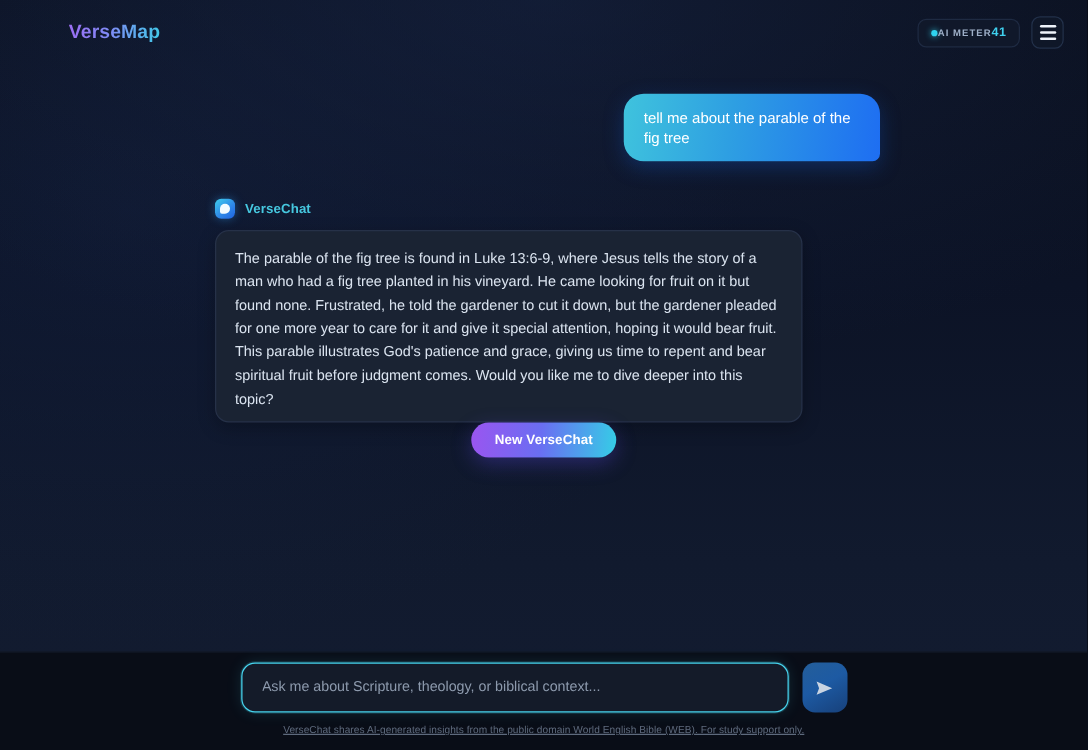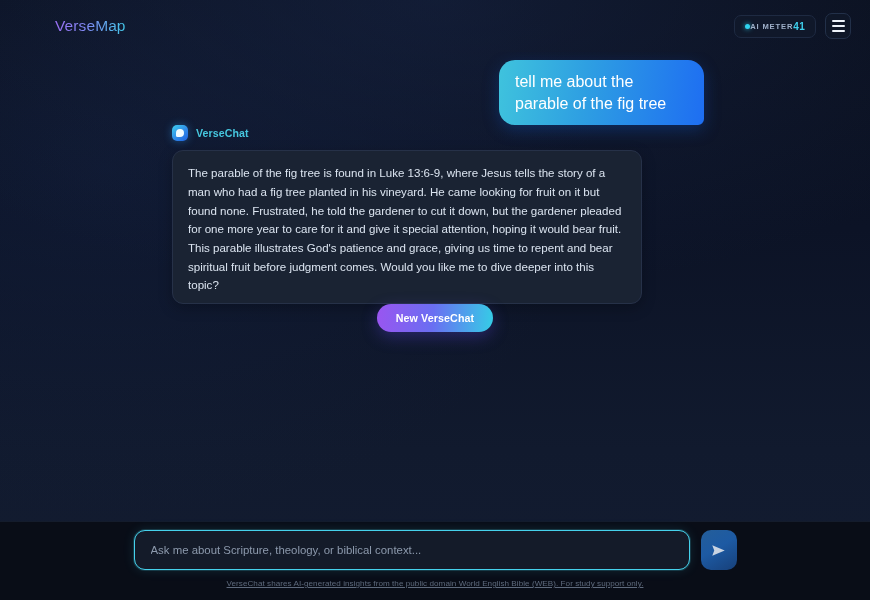--- a/index.html
+++ b/index.html
@@ -36,21 +36,21 @@
     flex: 0 0 52px;
     display: flex;
     align-items: center;
     justify-content: space-between;
     padding: 0 19px 0 55px;
     z-index: 5;
   }
 
   .brand {
     font-size: 15.5px;
-    font-weight: normal;
+    font-weight: bold;
     letter-spacing: 0.1px;
     background: linear-gradient(93deg, #9b6ef3 0%, #7f8bf5 45%, #41c9e8 100%);
     -webkit-background-clip: text;
     background-clip: text;
     color: transparent;
     -webkit-text-fill-color: transparent;
     user-select: none;
   }
 
   .header-right {
@@ -113,31 +113,32 @@
   
   .conversation {
     flex: 1 1 auto;
     position: relative;
     overflow: hidden;
     padding: 8px 0 0 0;
   }
 
   .msg-row { display: flex; width: 100%; }
   .msg-row.user { justify-content: flex-end; padding-right: 166px; }
-  .msg-row.bot  { justify-content: flex-start; padding-left: 172px; }
+  .msg-row.bot  { justify-content: flex-start; padding-left: 172px; margin-top: 30px; }
 
   .bubble-user {
     max-width: 205px;
     padding: 11px 16px;
     border-radius: 16px 16px 6px 16px;
     background: linear-gradient(97deg, #3fc3dd 0%, #2e9fe2 42%, #1e6ef2 100%);
     color: #ffffff;
-    font-size: 16px;
+    font-size: 12px;
     line-height: 1.35;
     box-shadow: 0 5px 16px rgba(18,82,190,0.35);
+    margin-top: 15px;
   }
 
   .bot-block { width: 470px; }
 
   .bot-head {
     display: flex;
     align-items: center;
     gap: 8px;
     margin-bottom: 9px;
   }
@@ -202,21 +203,21 @@
     display: flex;
     flex-direction: column;
     align-items: center;
     padding-top: 8px;
   }
 
   .composer-inner {
     display: flex;
     align-items: center;
     gap: 11px;
-    width: 603px;
+    width: 485px;
   }
 
   .search-input {
     flex: 1 1 auto;
     height: 40px;
     border-radius: 11px;
     background: #141b29;
     border: 1.5px solid #46d2ec;
     box-shadow: 0 0 0 1px rgba(70,210,236,0.18), 0 0 12px rgba(70,210,236,0.14);
     padding: 0 16px;

